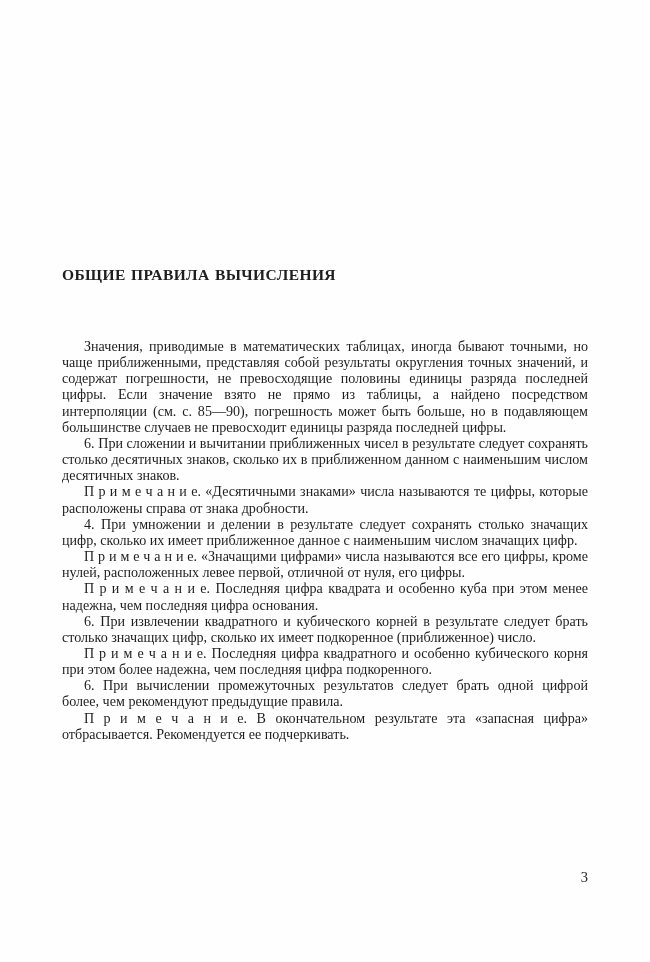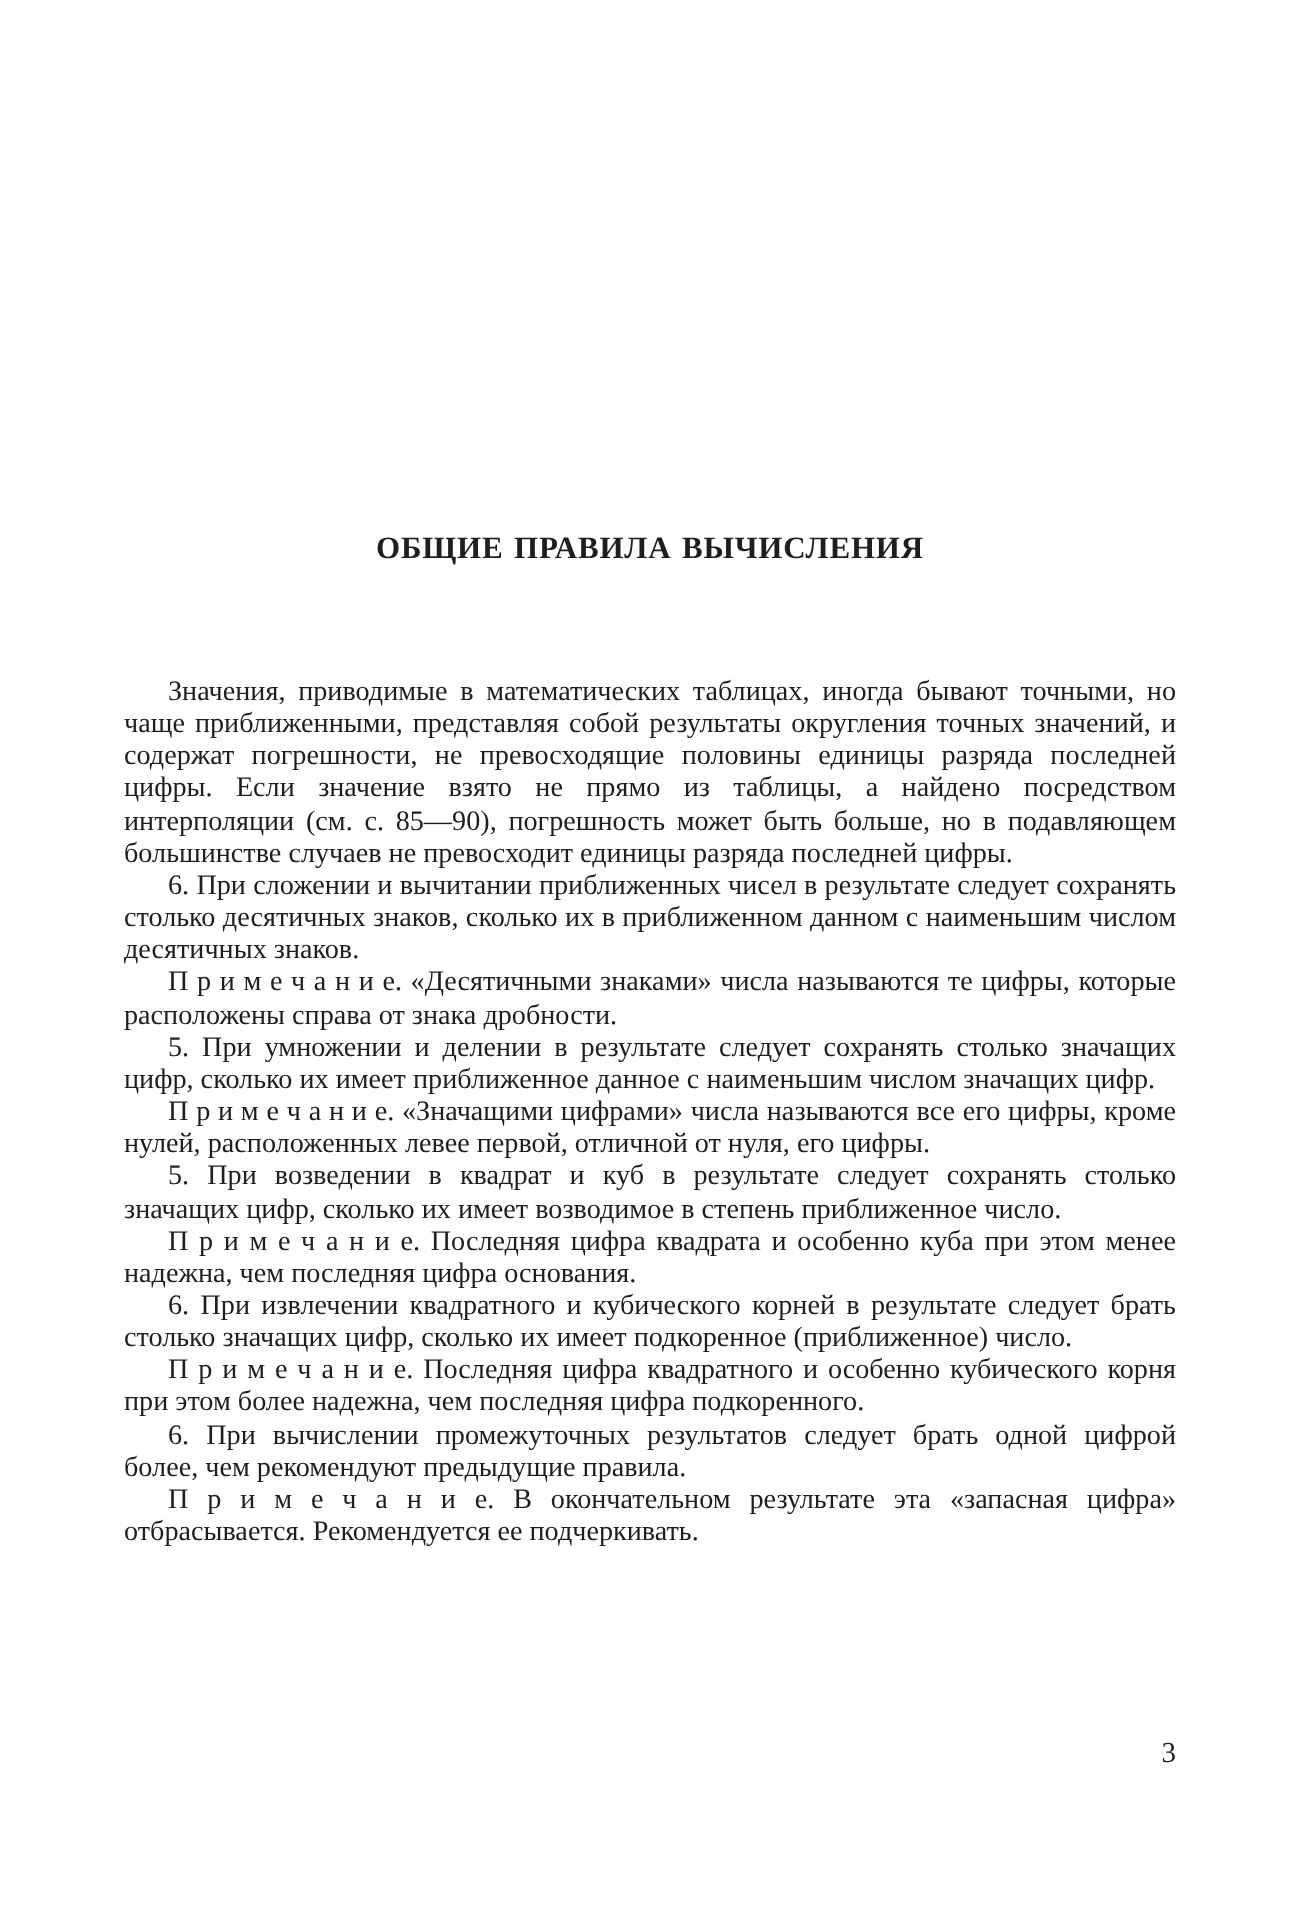--- a/index.html
+++ b/index.html
@@ -16,21 +16,20 @@
     color: #1e1e1e;
     overflow: hidden;
     box-sizing: border-box;
   }
   .title {
     position: absolute;
     top: 266px;
     left: 62px;
     width: 526px;
     margin: 0;
-    text-align: center;
     font-size: 15.5px;
     line-height: 18px;
     font-weight: bold;
     letter-spacing: 0.4px;
     word-spacing: 1px;
   }
   .text-block {
     position: absolute;
     top: 299px;
     left: 62px;
@@ -58,23 +57,22 @@
 <body>
 
 <div class="page">
 
   <h1 class="title">ОБЩИЕ ПРАВИЛА ВЫЧИСЛЕНИЯ</h1>
 
   <div class="text-block">
     <p>Значения, приводимые в математических таблицах, иногда бывают точными, но чаще приближенными, представляя собой результаты округления точных значений, и содержат погрешности, не превосходящие половины единицы разряда последней цифры. Если значение взято не прямо из таблицы, а найдено посредством интерполяции (см. с. 85—90), погрешность может быть больше, но в подавляющем большинстве случаев не превосходит единицы разряда последней цифры.</p>
     <p>6. При сложении и вычитании приближенных чисел в результате следует сохранять столько десятичных знаков, сколько их в приближенном данном с наименьшим числом десятичных знаков.</p>
     <p>П р и м е ч а н и е. «Десятичными знаками» числа называются те цифры, которые расположены справа от знака дробности.</p>
-    <p>5. При умножении и делении в результате следует сохранять столько значащих цифр, сколько их имеет приближенное данное с наименьшим числом значащих цифр.</p>
+    <p>4. При умножении и делении в результате следует сохранять столько значащих цифр, сколько их имеет приближенное данное с наименьшим числом значащих цифр.</p>
     <p>П р и м е ч а н и е. «Значащими цифрами» числа называются все его цифры, кроме нулей, расположенных левее первой, отличной от нуля, его цифры.</p>
-    <p>5. При возведении в квадрат и куб в результате следует сохранять столько значащих цифр, сколько их имеет возводимое в степень приближенное число.</p>
     <p>П р и м е ч а н и е. Последняя цифра квадрата и особенно куба при этом менее надежна, чем последняя цифра основания.</p>
     <p>6. При извлечении квадратного и кубического корней в результате следует брать столько значащих цифр, сколько их имеет подкоренное (приближенное) число.</p>
     <p>П р и м е ч а н и е. Последняя цифра квадратного и особенно кубического корня при этом более надежна, чем последняя цифра подкоренного.</p>
     <p>6. При вычислении промежуточных результатов следует брать одной цифрой более, чем рекомендуют предыдущие правила.</p>
     <p>П р и м е ч а н и е. В окончательном результате эта «запасная цифра» отбрасывается. Рекомендуется ее подчеркивать.</p>
   </div>
 
   <div class="page-number">3</div>
 
 </div>

